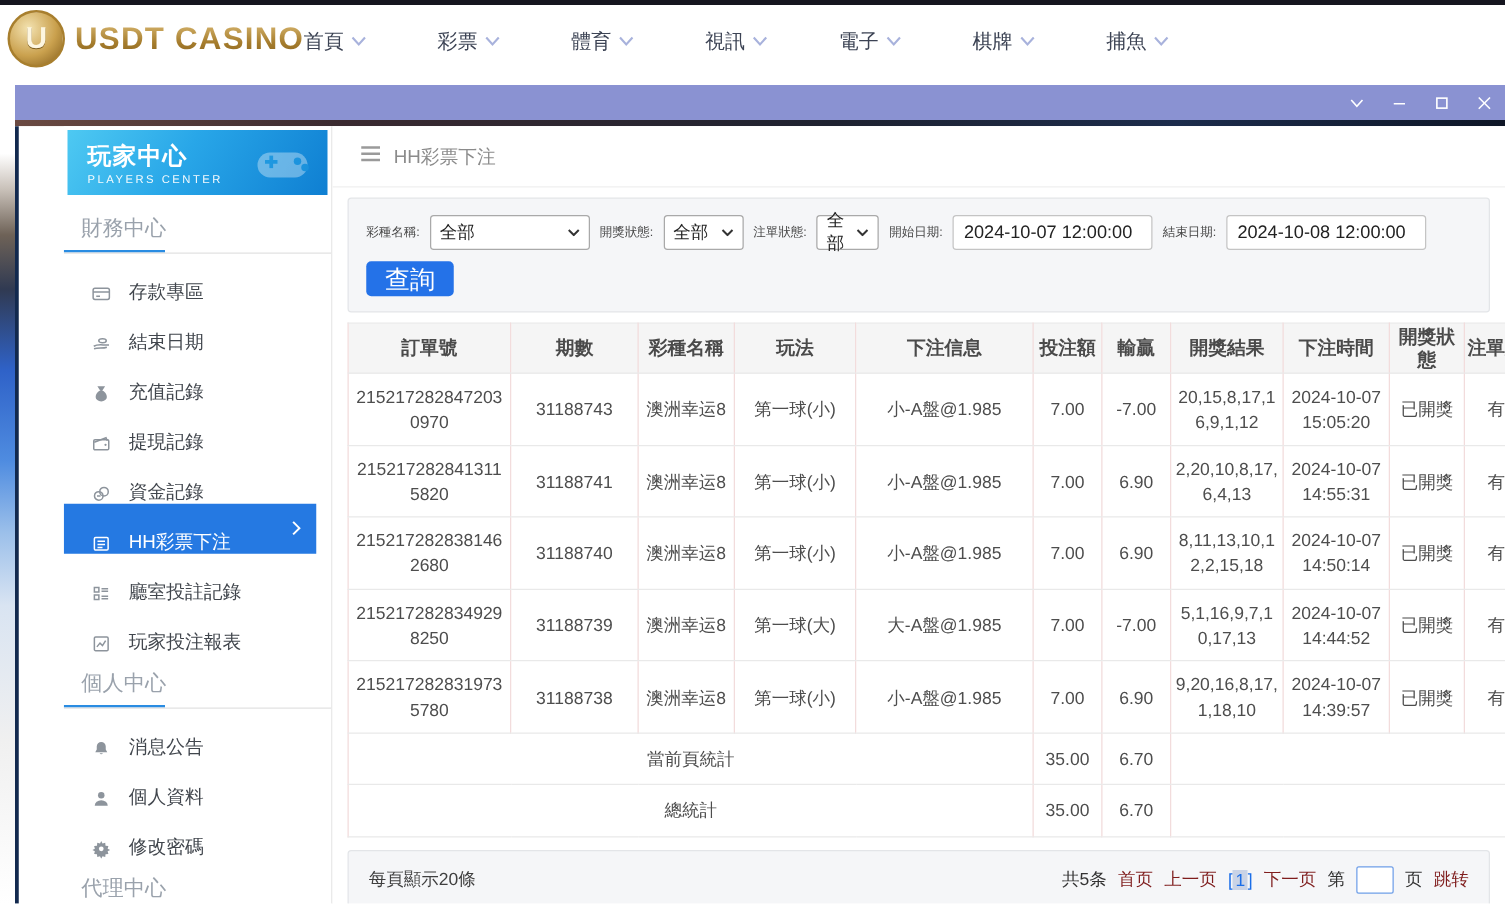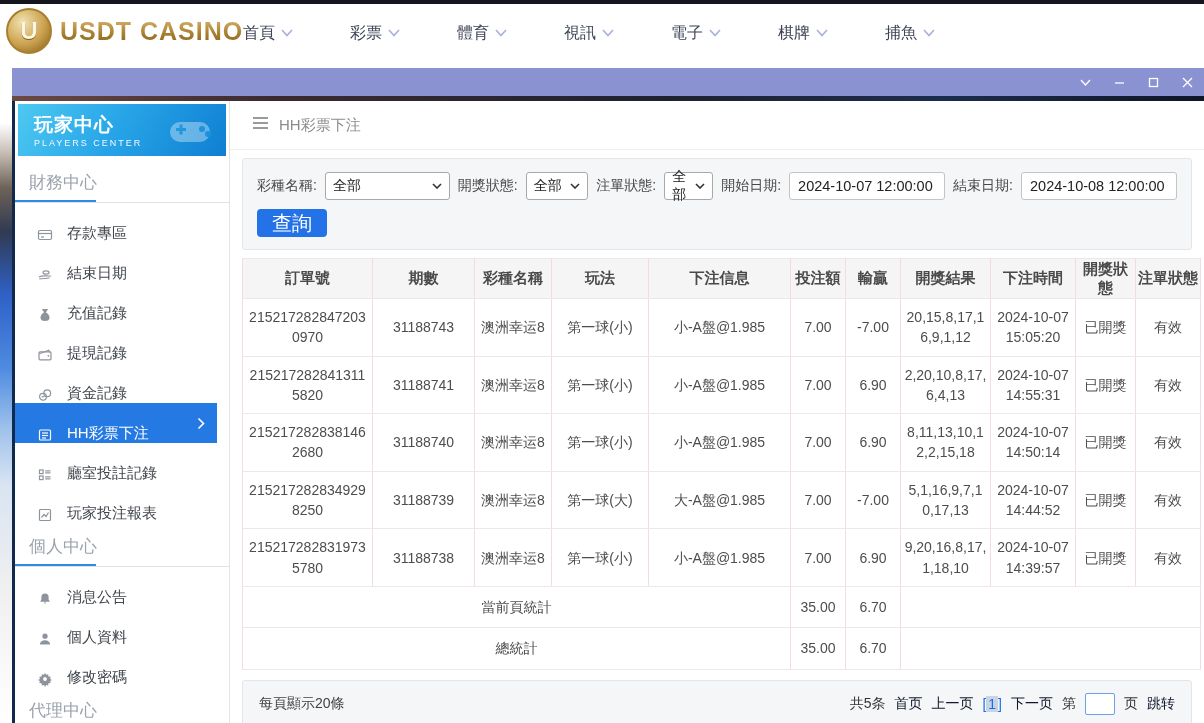--- a/index.html
+++ b/index.html
@@ -32,21 +32,21 @@
   .win-border { position:absolute; top:96px; left:12px; right:0; height:5px;
     background:linear-gradient(90deg,#6b4a42 0%, #3a2a30 22%, #1e2230 55%, #1c2c4c 78%, #0e1626 100%); }
 
   
   .page-edge { position:absolute; top:0; left:0; width:12px; height:723px;
     background:linear-gradient(180deg,#ffffff 0%, #ffffff 17%, #c8c0b8 21%, #6e6257 26%, #303a52 32%,
       #2f62c8 41%, #4f8ce0 51%, #9cc0ea 59%, #d9e4f2 67%, #f0f0f0 82%, #ffffff 100%); }
 
   
   .app { position:absolute; top:101px; left:12px; right:0; bottom:0; background:#fff;
-    border-left:3px solid #12294e; display:flex; }
+    border-left:3px solid #12294e; display:flex;padding-left:36px; }
 
   
   .sidebar { width:215px; background:#fff; border-right:1px solid #e4e4e4; flex:none; overflow:hidden; }
   .sb-header { margin:3px; height:52px; position:relative; color:#fff; padding:8px 0 0 16px;
     background:linear-gradient(120deg,#4ec9f2 0%, #28a6e8 45%, #0f7fd2 100%); overflow:hidden; }
   .sb-title { font-size:19px; font-weight:bold; letter-spacing:1px; }
   .sb-sub { font-size:9px; letter-spacing:2px; opacity:.95; }
   .sb-header svg.pad { position:absolute; right:10px; top:8px; width:52px; height:38px; opacity:.35; }
   .section-label { padding:12px 0 0 14px; font-size:17px; color:#9aa2ac; height:38px; }
   .section-divider { height:3px; margin-top:3px;
@@ -64,21 +64,21 @@
   
   .main { flex:1; background:#fff; overflow:hidden; }
   .crumb-bar { height:49px; display:flex; align-items:center; gap:10px; padding-left:22px;
     border-bottom:1px solid #efefef; }
   .hamburger svg { width:17px; height:14px; stroke:#9a9a9a; stroke-width:2; }
   .crumb-title { font-size:15px; color:#8b8b8b; }
 
   .filter-panel { margin:8px 12px 0 12px; background:#f5f6f8; border:1px solid #e3e5e8;
     border-radius:3px; padding:12px 14px 12px 14px; }
   .filter-row { display:flex; align-items:center; gap:8px; height:30px; }
-  .f-label { font-size:14px; color:#474747; white-space:nowrap; }
+  .f-label { font-size:10px; color:#474747; white-space:nowrap; }
   .select-box { background:#fff; border:1px solid #a9a9a9; border-radius:3px; height:28px;
     display:flex; align-items:center; justify-content:space-between; padding:0 7px; gap:8px;
     font-size:14px; color:#222; cursor:pointer; }
   .select-box svg { width:10px; height:6px; flex:none; }
   .sel-wide { width:128px; } .sel-mid { width:64px; } .sel-small { width:50px; }
   .date-input { background:#fff; border:1px solid #c4c4c4; border-radius:3px; height:28px;
     width:160px; display:flex; align-items:center; padding:0 8px; font-size:14.5px; color:#222; }
   .btn-row { margin-top:8px; }
   .search-btn { background:#2472e8; color:#fff; border:none; border-radius:4px; height:28px;
     padding:0 15px; font-size:20px; cursor:pointer; font-family:inherit; }
@@ -95,21 +95,21 @@
   td.c-sum-label { padding:10px 3px; }
   tr.summary-row td { padding:10px 3px; }
 
   
   .pager-panel { margin:10px 12px 0 12px; background:#f5f6f8; border:1px solid #e3e5e8;
     border-radius:3px; height:48px; display:flex; align-items:center; justify-content:space-between;
     padding:0 16px; }
   .page-size { font-size:14px; color:#3f3f3f; }
   .pager { display:flex; align-items:center; gap:9px; font-size:14px; }
   .pg-total { color:#333; }
-  .pg-link { color:#0f172a; cursor:pointer; }
+  .pg-link { color:#7f1d1d; cursor:pointer; }
   .pg-cur-wrap { color:#1a6ee8; }
   .pg-cur { background:#c9d3e6; padding:0 2px; }
   .pg-text { color:#333; }
   .jump-input { width:30px; height:22px; border:1px solid #6f9fe8; border-radius:2px;
     background:#fff; font-size:13px; text-align:center; }
 </style>
 </head>
 <body>
 
 <div class="screen">

